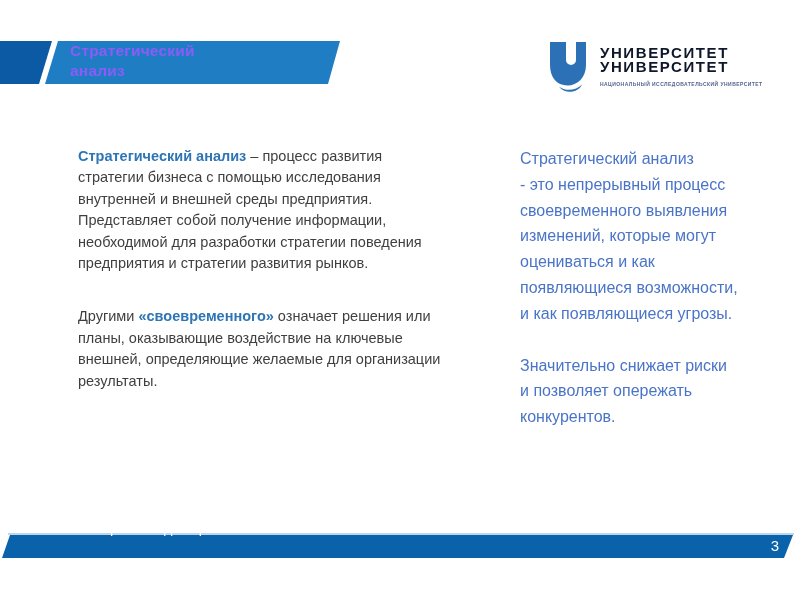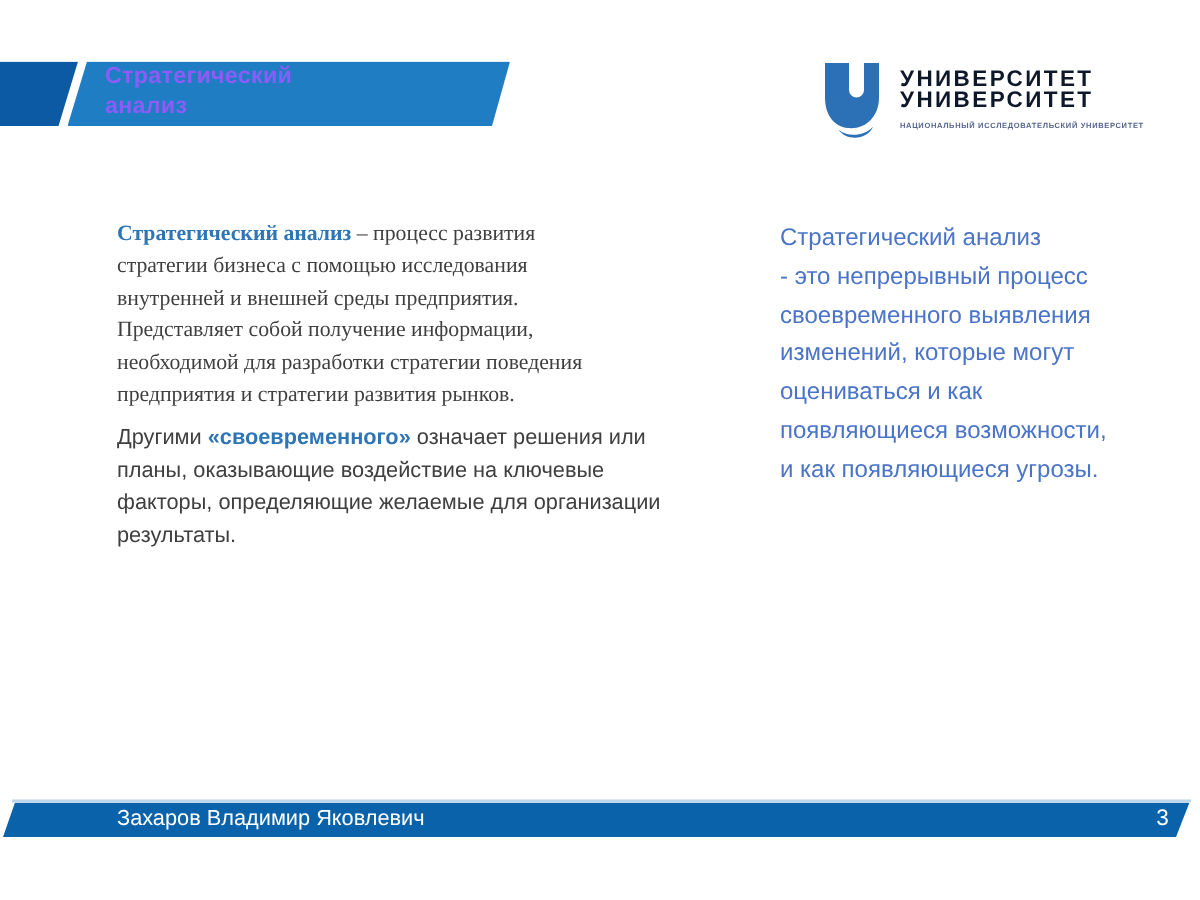--- a/index.html
+++ b/index.html
@@ -41,21 +41,21 @@
     position: absolute; left: 600px; top: 81px;
     color: #55648E; font-size: 5px; letter-spacing: 0.45px; font-weight: bold;
   }
 
   
   .left-col {
     position: absolute; left: 78px; top: 146px; width: 410px;
     color: #3F3F3F; font-size: 14.5px; line-height: 21.4px;
     white-space: pre-line;
   }
-  .left-col p.para-1 { margin-bottom: 8px; font-family: Liberation Serif, serif; }
+  .left-col p.para-1 { margin-bottom: 32px; }
   .left-col p.para-2 { margin-bottom: 8px; }
   .lead { color: #2E75B6; font-weight: bold; }
 
   .right-col {
     position: absolute; left: 520px; top: 146px; width: 262px;
     color: #4A74C8; font-size: 16px; line-height: 25.8px;
     white-space: pre-line;
   }
   .right-col p.para-1 { margin-bottom: 26px; }
 
@@ -63,21 +63,21 @@
   .footer-edge {
     position: absolute; left: 8px; top: 533px; width: 786px; height: 2px;
     background: #BCD6EC;
   }
   .footer-bar {
     position: absolute; left: 2px; top: 535px; width: 791px; height: 23px;
     background: #0A62AB;
     clip-path: polygon(8px 0, 100% 0, calc(100% - 9px) 100%, 0 100%);
   }
   .footer-author {
-    position: absolute; left: 78px; top: 538px;
+    position: absolute; left: 78px; top: 520px;
     color: #ffffff; font-size: 14.5px;
   }
   .footer-page {
     position: absolute; left: 764px; top: 537px; width: 22px; text-align: center;
     color: #ffffff; font-size: 15px;
   }
 </style>
 </head>
 <body>
 
@@ -98,29 +98,31 @@
     </div>
   <div class="logo-subtitle">НАЦИОНАЛЬНЫЙ ИССЛЕДОВАТЕЛЬСКИЙ УНИВЕРСИТЕТ</div>
 
   <div class="left-col"><p class="para-1"><span class="lead">Стратегический анализ</span><span> – процесс развития
 стратегии бизнеса с помощью исследования
 внутренней и внешней среды предприятия.
 Представляет собой получение информации,
 необходимой для разработки стратегии поведения
 предприятия и стратегии развития рынков.</span></p><p class="para-2"><span>Другими </span><span class="lead">«своевременного»</span><span> означает решения или
 планы, оказывающие воздействие на ключевые
-факторы, определяющие желаемые для организации
+внешней, определяющие желаемые для организации
 результаты.</span></p></div>
 
   <div class="right-col"><p class="para-1">Стратегический анализ
 - это непрерывный процесс
 своевременного выявления
 изменений, которые могут
 оцениваться и как
 появляющиеся возможности,
-и как появляющиеся угрозы.</p></div>
+и как появляющиеся угрозы.</p><p class="para-2">Значительно снижает риски
+и позволяет опережать
+конкурентов.</p></div>
 
   <div class="footer-edge"></div>
   <div class="footer-bar"></div>
   <div class="footer-author">Захаров Владимир Яковлевич</div>
   <div class="footer-page">3</div>
 
 </div>
 
 </body></html>

